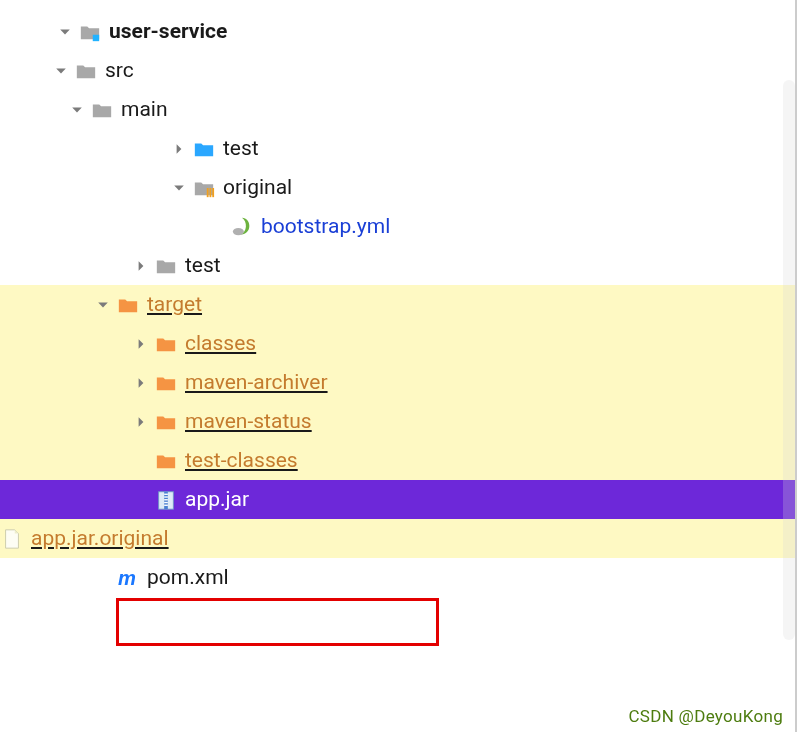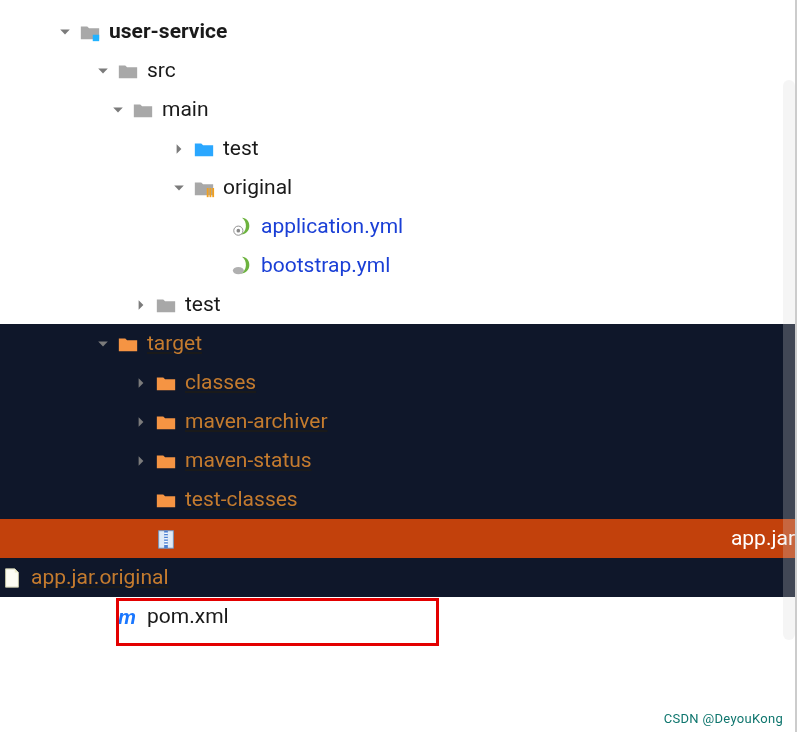--- a/index.html
+++ b/index.html
@@ -38,33 +38,33 @@
     width: 24px;
     height: 24px;
     margin-right: 7px;
     flex-shrink: 0;
   }
   .icon svg { width: 22px; height: 22px; }
   .label { line-height: 1; }
   .bold { font-weight: 700; text-align: right; }
   .yml { color: #1a3fd6; }
   .target-folder { color: #c47b2e; }
-  .hl-yellow { background: #0f172a; text-decoration: underline; }
-  .hl-blue { background: #c2410c; color: #fff; justify-content: space-between; }
+  .hl-yellow { background: #fef9c3; text-decoration: underline; }
+  .hl-blue { background: #6d28d9; color: #fff; }
   .red-box {
     border: 3px solid #e30000;
     position: absolute;
     pointer-events: none;
   }
   .watermark {
     position: absolute;
     bottom: 6px;
     right: 12px;
-    font-size: 13px;
-    color: #0f766e;
+    font-size: 17px;
+    color: #4d7c0f;
     letter-spacing: 0.3px;
   }
   .scrollbar {
     position: absolute;
     right: 0;
     top: 80px;
     width: 12px;
     height: 560px;
     background: #d8d8d8;
     border-radius: 6px;
@@ -84,35 +84,35 @@
     </span>
     <span class="icon">
       <svg viewBox="0 0 24 24">
         <path d="M2 6 L9 6 L11 8 L22 8 L22 20 L2 20 Z" fill="#a8a8a8"></path>
         <rect x="15" y="15" width="7" height="7" fill="#21b2ff"></rect>
       </svg>
     </span>
     <span class="label bold">user-service</span>
   </div>
 
-  <div class="row" style="padding-left:94px">
+  <div class="row" style="padding-left:52px">
     <span class="arrow">
       <svg viewBox="0 0 10 10">
           <path d="M1 3 L5 7 L9 3 Z" fill="#7b7b7b"></path>
         </svg>
     </span>
     <span class="icon">
       <svg viewBox="0 0 24 24">
           <path d="M2 6 L9 6 L11 8 L22 8 L22 20 L2 20 Z" fill="#a8a8a8"></path>
         </svg>
     </span>
     <span class="label">src</span>
   </div>
 
-  <div class="row" style="padding-left:109px">
+  <div class="row" style="padding-left:68px">
     <span class="arrow">
       <svg viewBox="0 0 10 10">
           <path d="M1 3 L5 7 L9 3 Z" fill="#7b7b7b"></path>
         </svg>
     </span>
     <span class="icon">
       <svg viewBox="0 0 24 24">
           <path d="M2 6 L9 6 L11 8 L22 8 L22 20 L2 20 Z" fill="#a8a8a8"></path>
         </svg>
     </span>
@@ -143,30 +143,20 @@
       <svg viewBox="0 0 24 24">
         <path d="M2 6 L9 6 L11 8 L22 8 L22 20 L2 20 Z" fill="#a8a8a8"></path>
         <rect x="15" y="12" width="2" height="10" fill="#f0a020"></rect>
         <rect x="18" y="12" width="2" height="10" fill="#f0a020"></rect>
         <rect x="21" y="12" width="2" height="10" fill="#f0a020"></rect>
       </svg>
     </span>
     <span class="label">original</span>
   </div>
 
-  <div class="row" style="padding-left:230px">
-    <span class="icon">
-      <svg viewBox="0 0 24 24">
-        <path d="M12 2 C17 2 20 6 20 11 C20 17 15 21 10 20 C18 18 18 6 12 2 Z" fill="#6db33f"></path>
-        <circle cx="8" cy="16" r="5" fill="#fff" stroke="#888" stroke-width="1"></circle>
-        <circle cx="8" cy="16" r="2" fill="#888"></circle>
-      </svg>
-    </span>
-    <span class="label yml">application.yml</span>
-  </div>
 
   <div class="row" style="padding-left:230px">
     <span class="icon">
       <svg viewBox="0 0 24 24">
         <path d="M12 2 C17 2 20 6 20 11 C20 17 15 21 10 20 C18 18 18 6 12 2 Z" fill="#6db33f"></path>
         <ellipse cx="8" cy="17" rx="6" ry="4" fill="#b0b0b0"></ellipse>
       </svg>
     </span>
     <span class="label yml">bootstrap.yml</span>
   </div>

